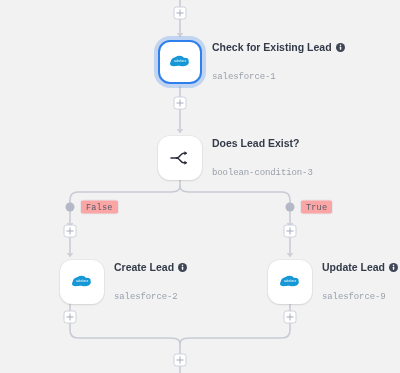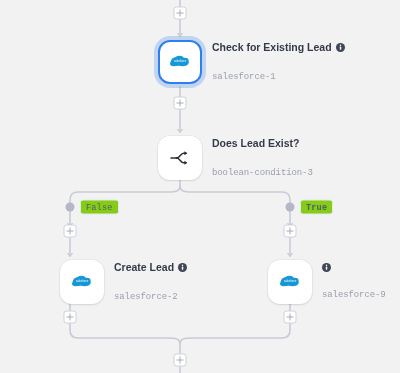--- a/index.html
+++ b/index.html
@@ -62,21 +62,21 @@
   .plus:after{width:1.6px;height:7px;}
 
   
   .bdot{
     position:absolute;width:9px;height:9px;border-radius:50%;
     background:#b4b7c5;transform:translate(-50%,-50%);
   }
   
   .blabel{
     position:absolute;
-    background:#84cc16;
+    background:#fca5a5;
     border:1px solid #e6e7ec;
     border-radius:3px;
     padding:1.5px 5px;
     font-family:"Liberation Mono", monospace;
     font-size:8.5px;color:#555b6b;
     transform:translateY(-50%);
     letter-spacing:.2px;
     white-space:nowrap;
   }
 </style>
@@ -200,37 +200,38 @@
           <ellipse cx="15.6" cy="13.6" rx="6.2" ry="3.6"></ellipse>
           <ellipse cx="12.4" cy="10.2" rx="5.0" ry="3.5"></ellipse>
           <ellipse cx="18.0" cy="11.4" rx="3.6" ry="2.7"></ellipse>
           <ellipse cx="6.6" cy="14.6" rx="3.6" ry="2.6"></ellipse>
         </g>
         <text x="13" y="13.3" text-anchor="middle" fill="#ffffff" font-family="'Liberation Sans',sans-serif" font-size="2.7">salesforce</text>
       </svg>
     </div>
     <div class="node-meta">
       <div class="node-title">
+        <span>Update Lead</span>
         <span class="info-icon">
           <svg width="9" height="9" viewBox="0 0 12 12">
             <circle cx="6" cy="6" r="6" fill="#3f4656"></circle>
             <circle cx="6" cy="3.1" r="1.05" fill="#ffffff"></circle>
             <rect x="5.1" y="4.8" width="1.9" height="4.3" rx=".8" fill="#ffffff"></rect>
           </svg>
         </span>
       </div>
       <div class="node-sub">salesforce-9</div>
     </div>
   </div>
 
   <div class="bdot" style="left:70px;top:207px;"></div>
   <div class="blabel" style="left:80px;top:207px;">False</div>
 
   <div class="bdot" style="left:290px;top:207px;"></div>
-  <div class="blabel" style="left:300px;top:207px;font-weight:bold;">True</div>
+  <div class="blabel" style="left:300px;top:207px;">True</div>
 
   <div class="plus" style="left:180px;top:13px;"></div>
   <div class="plus" style="left:180px;top:103px;"></div>
   <div class="plus" style="left:70px;top:231px;"></div>
   <div class="plus" style="left:290px;top:231px;"></div>
   <div class="plus" style="left:70px;top:317px;"></div>
   <div class="plus" style="left:290px;top:317px;"></div>
   <div class="plus" style="left:180px;top:360px;"></div>
 
 </div>

